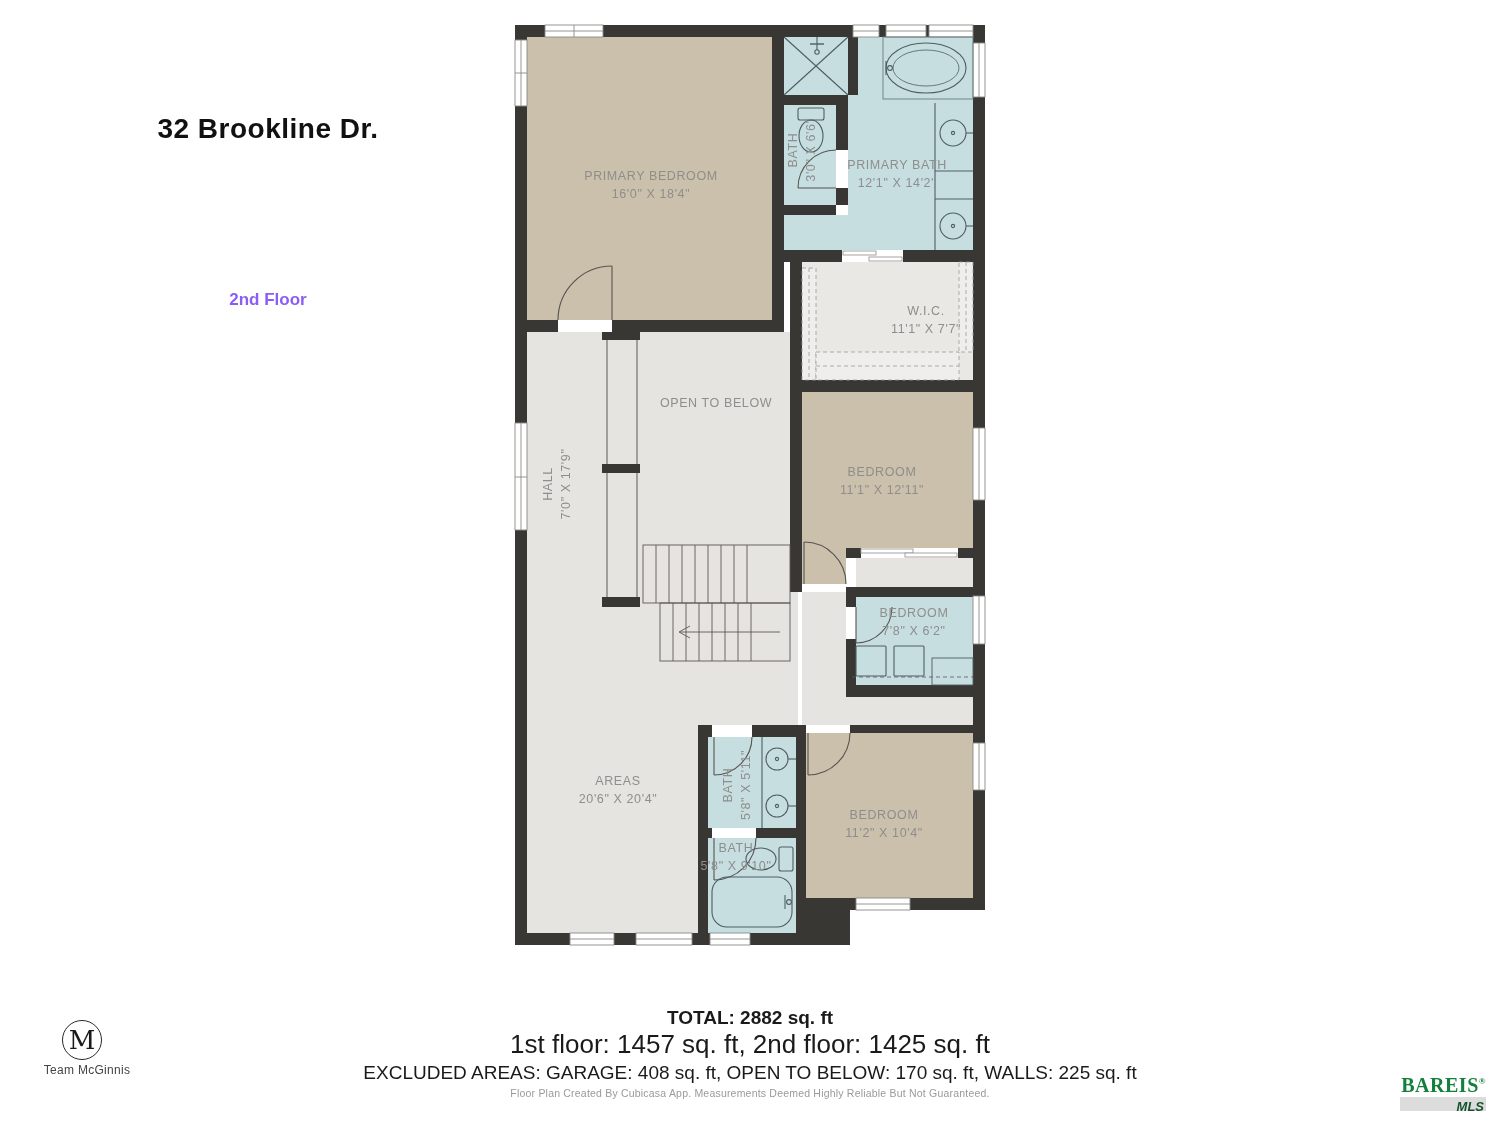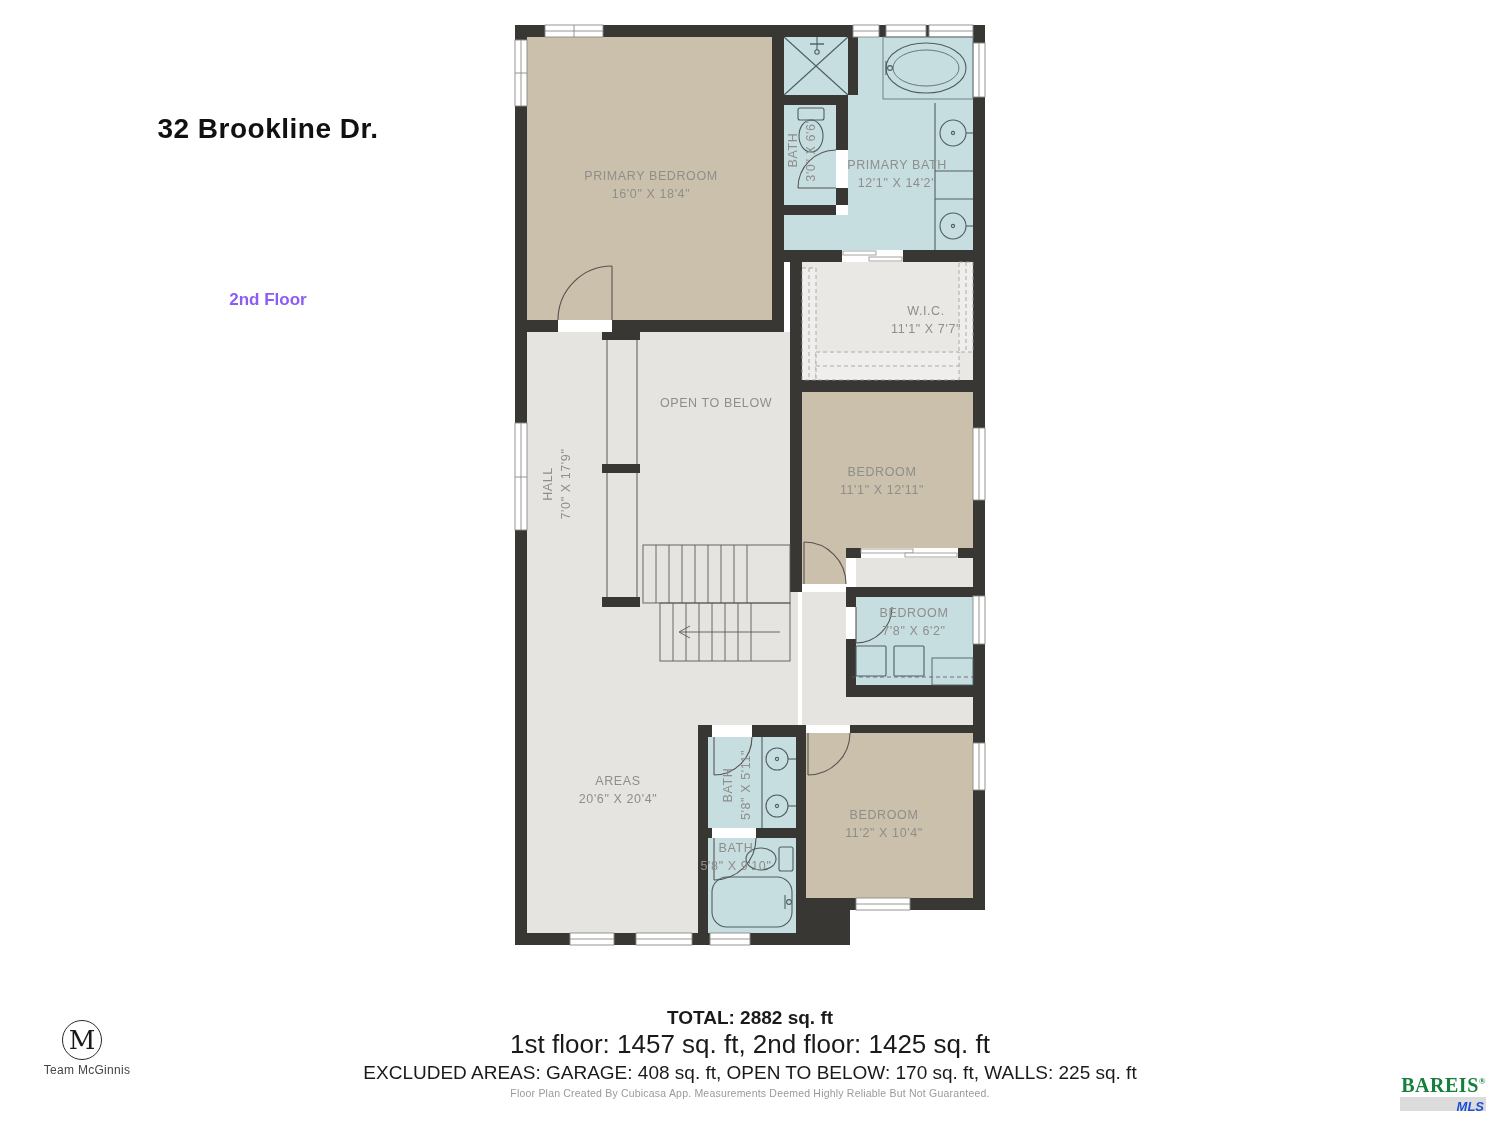--- a/index.html
+++ b/index.html
@@ -26,21 +26,21 @@
                border-radius:50%;text-align:center;line-height:38px;
                font-family:"DejaVu Serif",serif;font-size:26px;color:#1a1a1a;}
   .logo-name{position:absolute;left:32px;top:1063px;width:110px;text-align:center;
              font-size:12px;color:#444;letter-spacing:.3px;}
   
   .wm{position:absolute;right:14px;bottom:14px;width:100px;text-align:right;}
   .wm-line1{font-family:"Liberation Serif",serif;font-weight:bold;font-size:20px;
             color:#15803d;letter-spacing:.5px;line-height:22px;}
   .wm-reg{font-size:9px;vertical-align:super;}
   .wm-bar{margin-top:1px;margin-left:14px;height:14px;background:#dcdcdc;text-align:right;}
-  .wm-mls{font-style:italic;font-weight:bold;font-size:13px;color:#1d4ed8;line-height:14px;padding-right:2px;}
+  .wm-mls{font-style:italic;font-weight:bold;font-size:13px;color:#14532d;line-height:14px;padding-right:2px;}
 </style>
 </head>
 <body>
 
 <div id="stage">
 
   <svg width="1500" height="1125" viewBox="0 0 1500 1125">
 
     <g>
       <rect x="527" y="37" width="245" height="283" fill="#cbc0ab"></rect>

